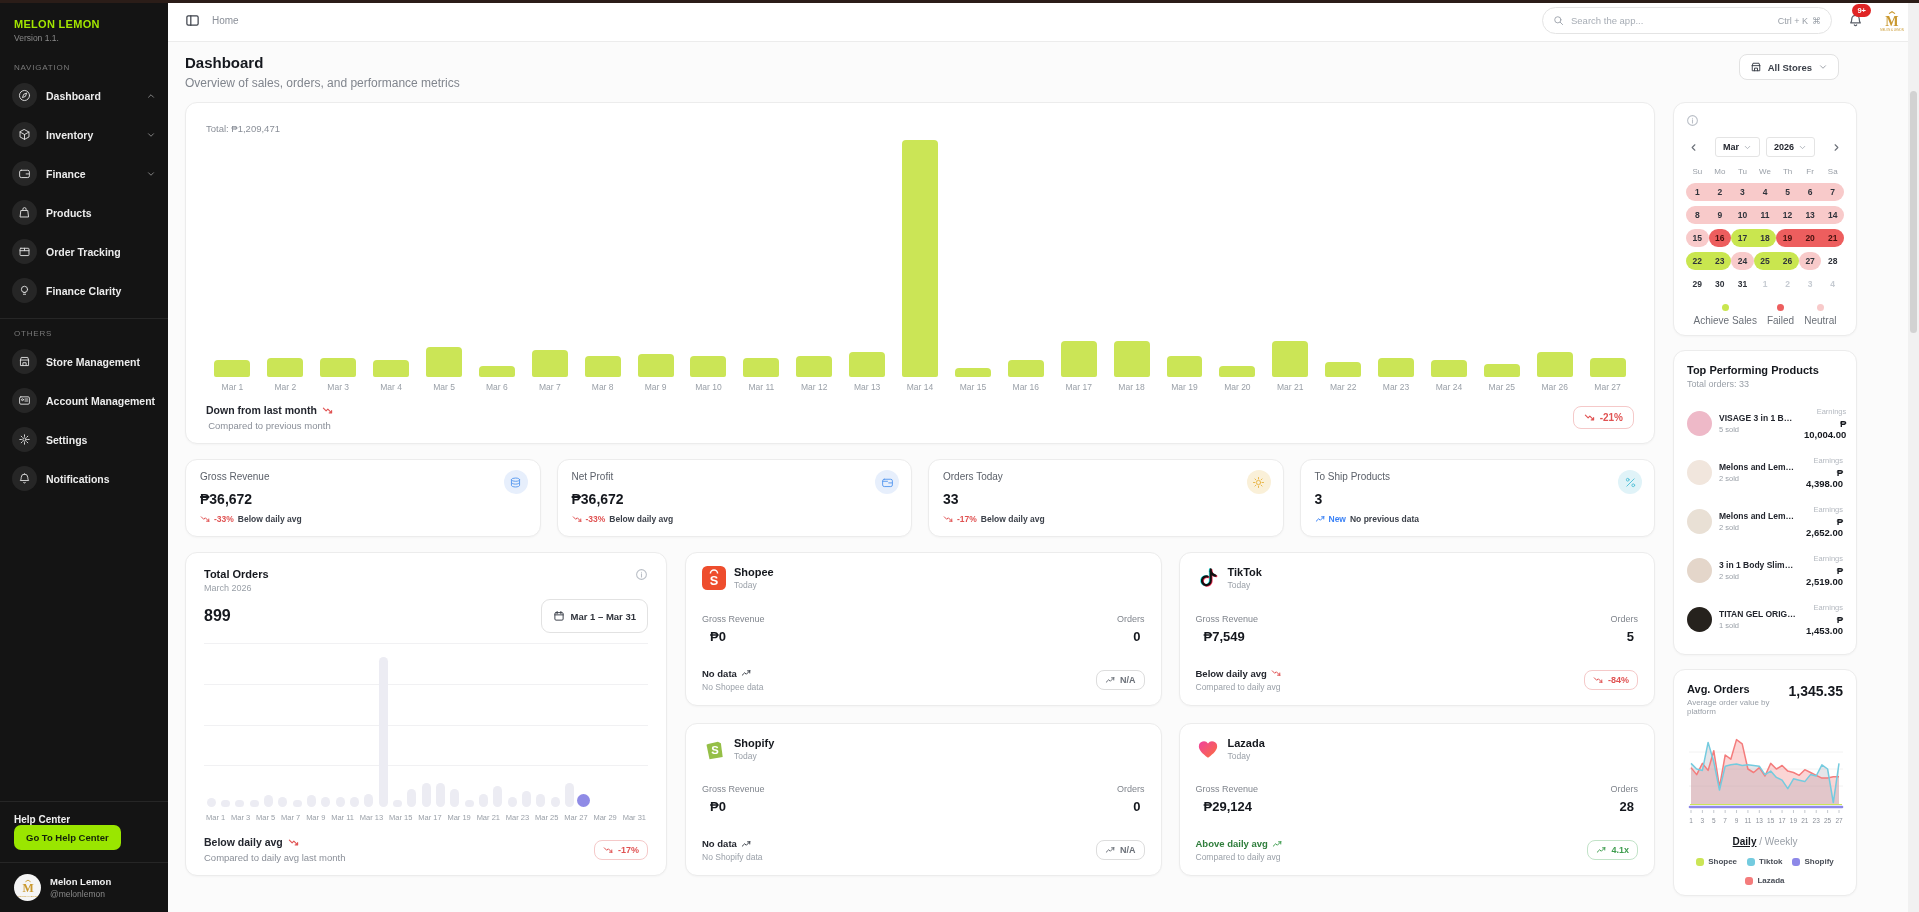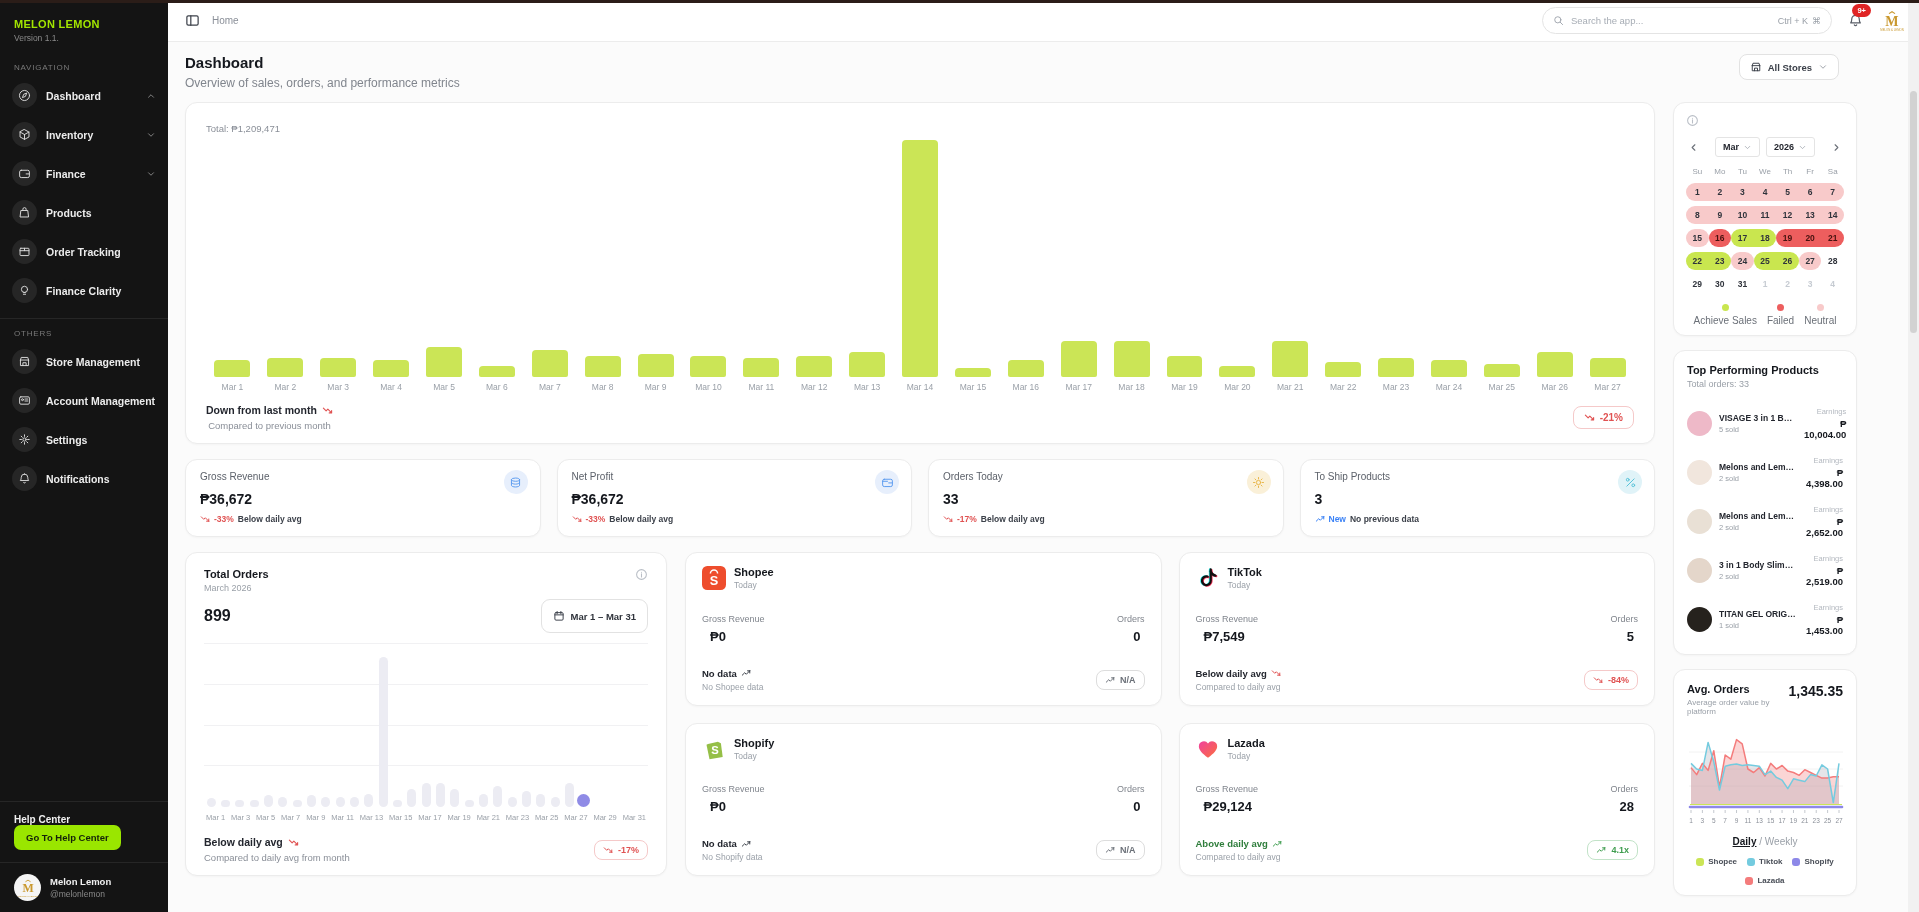--- a/index.html
+++ b/index.html
@@ -755,21 +755,21 @@
               <div class="orders-foot">
                 <div>
                   <div class="trend-title">
                     <span>Below daily avg</span>
                     <span id="orders-trend-ic" style="display:flex;">
                         <svg width="11" height="11" viewBox="0 0 16 16" fill="none" stroke="#e05252" stroke-width="1.6" stroke-linecap="round" stroke-linejoin="round">
                           <path d="M2 4.5l4 4 2.5-2.5L14 11.5M14 11.5V8M14 11.5h-3.5"></path>
                         </svg>
                       </span>
                   </div>
-                  <div class="trend-sub">Compared to daily avg from month</div>
+                  <div class="trend-sub">Compared to daily avg last month</div>
                 </div>
                 <div class="badge red sm">
                   <span id="orders-badge-ic" style="display:flex;">
                       <svg width="10" height="10" viewBox="0 0 16 16" fill="none" stroke="#e05252" stroke-width="1.6" stroke-linecap="round" stroke-linejoin="round">
                         <path d="M2 4.5l4 4 2.5-2.5L14 11.5M14 11.5V8M14 11.5h-3.5"></path>
                       </svg>
                     </span>
                   <span>-17%</span>
                 </div>
               </div>

